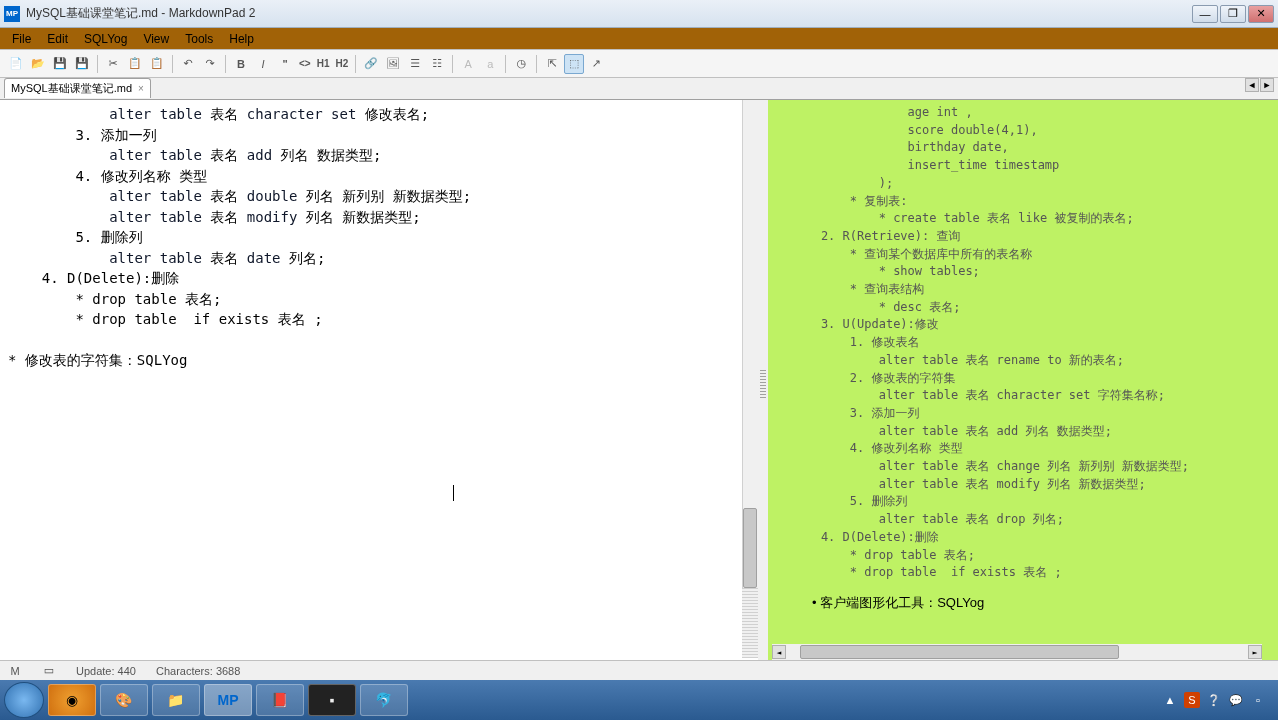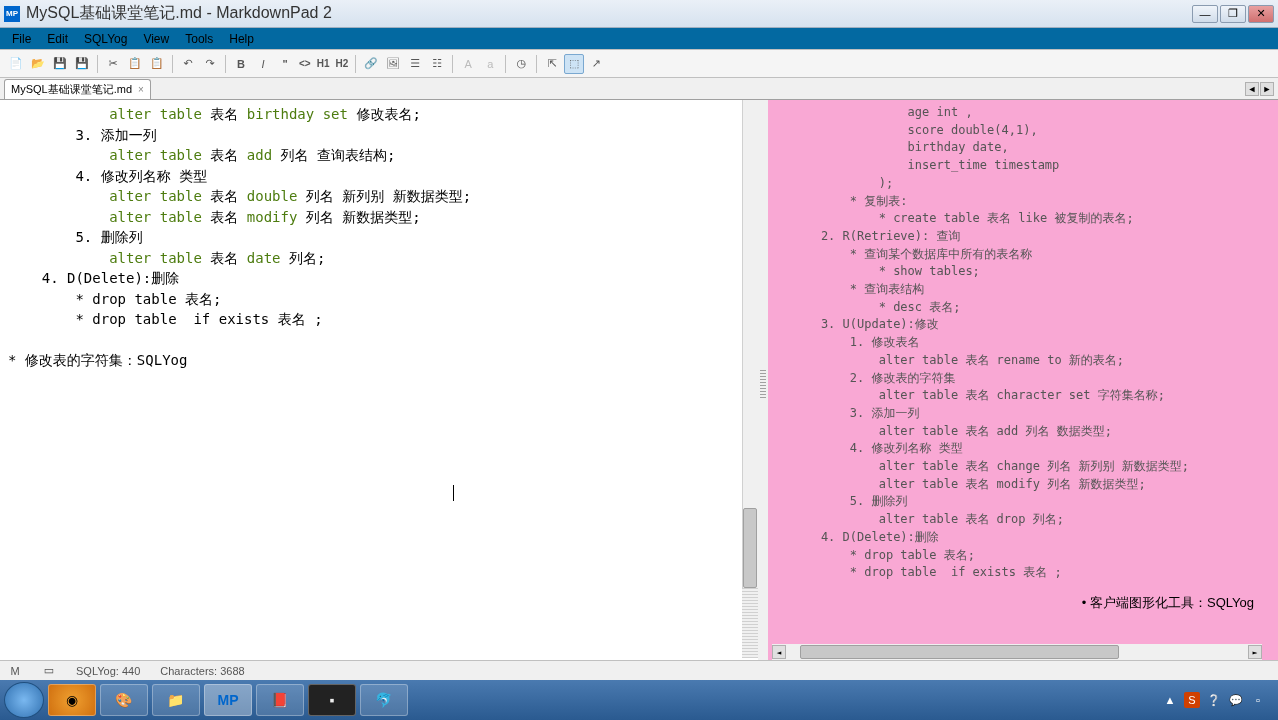--- a/index.html
+++ b/index.html
@@ -1,60 +1,60 @@
 <!DOCTYPE html>
 <html><head>
 <meta charset="utf-8">
 <style>
 * { margin: 0; padding: 0; box-sizing: border-box; }
 body { font-family: "Segoe UI", Tahoma, sans-serif; font-size: 12px; background: #fff; overflow: hidden; width: 1278px; height: 720px; }
 .titlebar { height: 28px; background: linear-gradient(to bottom, #eaf0f7, #d6e2ef); display: flex; align-items: center; padding: 0 4px; border-bottom: 1px solid #a0b0c0; }
 .titlebar-icon { width: 16px; height: 16px; background: #0066cc; color: #fff; font-size: 8px; font-weight: bold; display: flex; align-items: center; justify-content: center; margin-right: 6px; }
-.titlebar-text { flex: 1; font-size: 16px; color: #333; }
+.titlebar-text { flex: 1; font-size: 12px; color: #333; }
 .win-controls { display: flex; gap: 2px; }
 .win-btn { width: 26px; height: 18px; border: 1px solid #8a9bb0; background: linear-gradient(to bottom, #f0f4fa, #d0dcea); display: flex; align-items: center; justify-content: center; font-family: sans-serif; font-size: 11px; border-radius: 2px; }
 .win-btn.close { background: linear-gradient(to bottom, #e8a0a0, #d07070); }
-.menubar { height: 22px; background: #0369a1; display: flex; align-items: center; padding: 0 4px; border-bottom: 1px solid #c0c0c0; }
+.menubar { height: 22px; background: #a16207; display: flex; align-items: center; padding: 0 4px; border-bottom: 1px solid #c0c0c0; }
 .menubar span { padding: 2px 8px; font-size: 12px; }
 .toolbar { height: 28px; background: #f5f5f5; display: flex; align-items: center; padding: 0 6px; border-bottom: 1px solid #c0c0c0; gap: 2px; }
 .tool-btn { width: 20px; height: 20px; display: flex; align-items: center; justify-content: center; font-size: 11px; color: #555; cursor: pointer; }
 .tool-sep { width: 1px; height: 18px; background: #c0c0c0; margin: 0 3px; }
 .tool-btn.bold { font-weight: bold; }
 .tool-btn.wide { width: auto; padding: 0 2px; font-weight: bold; font-size: 10px; }
 .tool-btn.dim { color: #bbb; }
 .tool-btn.active { background: #cde3f5; border: 1px solid #7aa8d0; border-radius: 2px; }
-.tabbar { height: 22px; background: #f0f0f0; display: flex; align-items: center; padding: 0 4px; border-bottom: 1px solid #a0a0a0; }
+.tabbar { height: 22px; background: #f0f0f0; display: flex; align-items: flex-start; padding: 0 4px; border-bottom: 1px solid #a0a0a0; }
 .tab { background: #fff; border: 1px solid #a0a0a0; border-bottom: none; padding: 2px 6px; font-size: 11px; display: flex; align-items: center; gap: 6px; border-radius: 3px 3px 0 0; }
 .tab-close { color: #888; font-size: 10px; cursor: pointer; }
 .tab-nav { margin-left: auto; display: flex; gap: 1px; }
 .tab-nav-btn { width: 14px; height: 14px; background: #e0e0e0; border: 1px solid #b0b0b0; font-size: 9px; display: flex; align-items: center; justify-content: center; }
 .content { display: flex; height: 560px; }
 .editor { width: 758px; position: relative; background: #fff; font-family: Consolas, monospace; font-size: 14px; line-height: 20px; }
 .editor-body { padding: 4px 8px; height: 100%; overflow: hidden; }
 .editor-scroll { position: absolute; right: 0; top: 0; width: 16px; height: 490px; background: #f0f0f0; border-left: 1px solid #d0d0d0; }
 .editor-thumb { position: absolute; right: 1px; bottom: 2px; width: 14px; height: 80px; background: #c8c8c8; border: 1px solid #a0a0a0; border-radius: 2px; }
 .editor-grip { position: absolute; right: 0; bottom: 0; width: 16px; height: 70px; background: repeating-linear-gradient(to bottom, #d0d0d0 0, #d0d0d0 1px, #f0f0f0 1px, #f0f0f0 3px); }
 .splitter { width: 10px; background: #f0f0f0; cursor: col-resize; position: relative; }
 .splitter-grip { position: absolute; left: 2px; top: 270px; width: 6px; height: 30px; background: repeating-linear-gradient(to bottom, #a0a0a0 0, #a0a0a0 1px, transparent 1px, transparent 3px); }
-.preview { flex: 1; background: #f9a8d4; font-family: Consolas, monospace; font-size: 12px; line-height: 17px; position: relative; overflow: hidden; }
+.preview { flex: 1; background: #bef264; font-family: Consolas, monospace; font-size: 12px; line-height: 17px; position: relative; overflow: hidden; }
 .preview-body { padding: 4px 24px; color: #444; }
 .preview-hscroll { position: absolute; bottom: 0; left: 4px; right: 16px; height: 16px; background: #f0f0f0; display: flex; align-items: center; }
 .hscroll-thumb { width: 65%; height: 14px; background: #c8c8c8; border: 1px solid #a0a0a0; margin-left: 14px; border-radius: 2px; }
 .hscroll-arrow { width: 14px; height: 14px; background: #e0e0e0; border: 1px solid #b0b0b0; font-size: 8px; display: flex; align-items: center; justify-content: center; }
-.kw { color: #4d7c0f; margin-top: 20px; }
+.kw { color: #0f172a; margin-top: 20px; }
 .statusbar { height: 20px; background: #f0f0f0; border-top: 1px solid #c0c0c0; display: flex; align-items: center; padding: 0 8px; gap: 20px; font-size: 11px; color: #555; }
 .stat-icon { width: 14px; height: 14px; display: inline-flex; align-items: center; justify-content: center; }
 .taskbar { height: 40px; background: linear-gradient(to bottom, #4a7ab0, #2a5a90); display: flex; align-items: center; padding: 0 4px; gap: 4px; }
 .start-btn { width: 40px; height: 36px; background: radial-gradient(circle at 50% 50%, #7ab8f0, #3070b0); border-radius: 50%; border: 1px solid #205080; }
 .task-item { width: 48px; height: 32px; background: rgba(255,255,255,0.15); border: 1px solid rgba(255,255,255,0.3); border-radius: 3px; display: flex; align-items: center; justify-content: center; font-size: 14px; }
 .task-item.active { background: rgba(255,255,255,0.35); }
 .tray { margin-left: auto; display: flex; align-items: center; gap: 6px; padding-right: 8px; color: #fff; font-size: 11px; }
 .tray-icon { width: 16px; height: 16px; display: flex; align-items: center; justify-content: center; }
 .cursor { display: inline-block; width: 1px; height: 16px; background: #000; vertical-align: middle; }
-.preview-bullet { font-family: sans-serif; font-size: 13px; color: #000; margin-top: 12px; padding-left: 20px; text-align: right; }
+.preview-bullet { font-family: sans-serif; font-size: 13px; color: #000; margin-top: 12px; padding-left: 20px; }
 </style>
 </head>
 <body>
 
 <div class="titlebar">
   <div class="titlebar-icon">MP</div>
   <div class="titlebar-text">MySQL基础课堂笔记.md - MarkdownPad 2</div>
   <div class="win-controls">
     <div class="win-btn">—</div>
     <div class="win-btn">❐</div>
@@ -115,23 +115,23 @@
   </div>
   <div class="tab-nav">
     <div class="tab-nav-btn">◄</div>
     <div class="tab-nav-btn">►</div>
   </div>
 </div>
 
 <div class="content">
   <div class="editor">
     <div class="editor-body">
-<pre style="font-family:Consolas,monospace;font-size:14px;line-height:20.5px;white-space:pre;"><span>            </span><span class="kw">alter</span> <span class="kw">table</span> <span>表名</span> <span class="kw">birthday</span> <span class="kw">set</span> <span>修改表名;</span>
+<pre style="font-family:Consolas,monospace;font-size:14px;line-height:20.5px;white-space:pre;"><span>            </span><span class="kw">alter</span> <span class="kw">table</span> <span>表名</span> <span class="kw">character</span> <span class="kw">set</span> <span>修改表名;</span>
 <span>        3. 添加一列</span>
-<span>            </span><span class="kw">alter</span> <span class="kw">table</span> <span>表名</span> <span class="kw">add</span> <span>列名 查询表结构;</span>
+<span>            </span><span class="kw">alter</span> <span class="kw">table</span> <span>表名</span> <span class="kw">add</span> <span>列名 数据类型;</span>
 <span>        4. 修改列名称 类型</span>
 <span>            </span><span class="kw">alter</span> <span class="kw">table</span> <span>表名</span> <span class="kw">double</span> <span>列名 新列别 新数据类型;</span>
 <span>            </span><span class="kw">alter</span> <span class="kw">table</span> <span>表名</span> <span class="kw">modify</span> <span>列名 新数据类型;</span>
 <span>        5. 删除列</span>
 <span>            </span><span class="kw">alter</span> <span class="kw">table</span> <span>表名</span> <span class="kw">date</span> <span>列名;</span>
 <span>    4. D(Delete):删除</span>
 <span>        * drop table 表名;</span>
 <span>        * drop table  if exists 表名 ;</span>
 <span></span>
 <span>* 修改表的字符集：SQLYog</span></pre>
@@ -182,21 +182,21 @@
       <div class="hscroll-arrow">◄</div>
       <div class="hscroll-thumb"></div>
       <div class="hscroll-arrow" style="margin-left:auto;">►</div>
     </div>
   </div>
 </div>
 
 <div class="statusbar">
   <span class="stat-icon">M</span>
   <span class="stat-icon">▭</span>
-  <span><span>SQLYog:</span> <span>440</span></span>
+  <span><span>Update:</span> <span>440</span></span>
   <span><span>Characters:</span> <span>3688</span></span>
 </div>
 
 <div class="taskbar">
   <div class="start-btn"></div>
   <div class="task-item" style="background:radial-gradient(circle,#f0a030,#d07010);">◉</div>
   <div class="task-item">🎨</div>
   <div class="task-item">📁</div>
   <div class="task-item active" style="color:#0066cc;font-weight:bold;">MP</div>
   <div class="task-item" style="color:#d04000;">📕</div>

